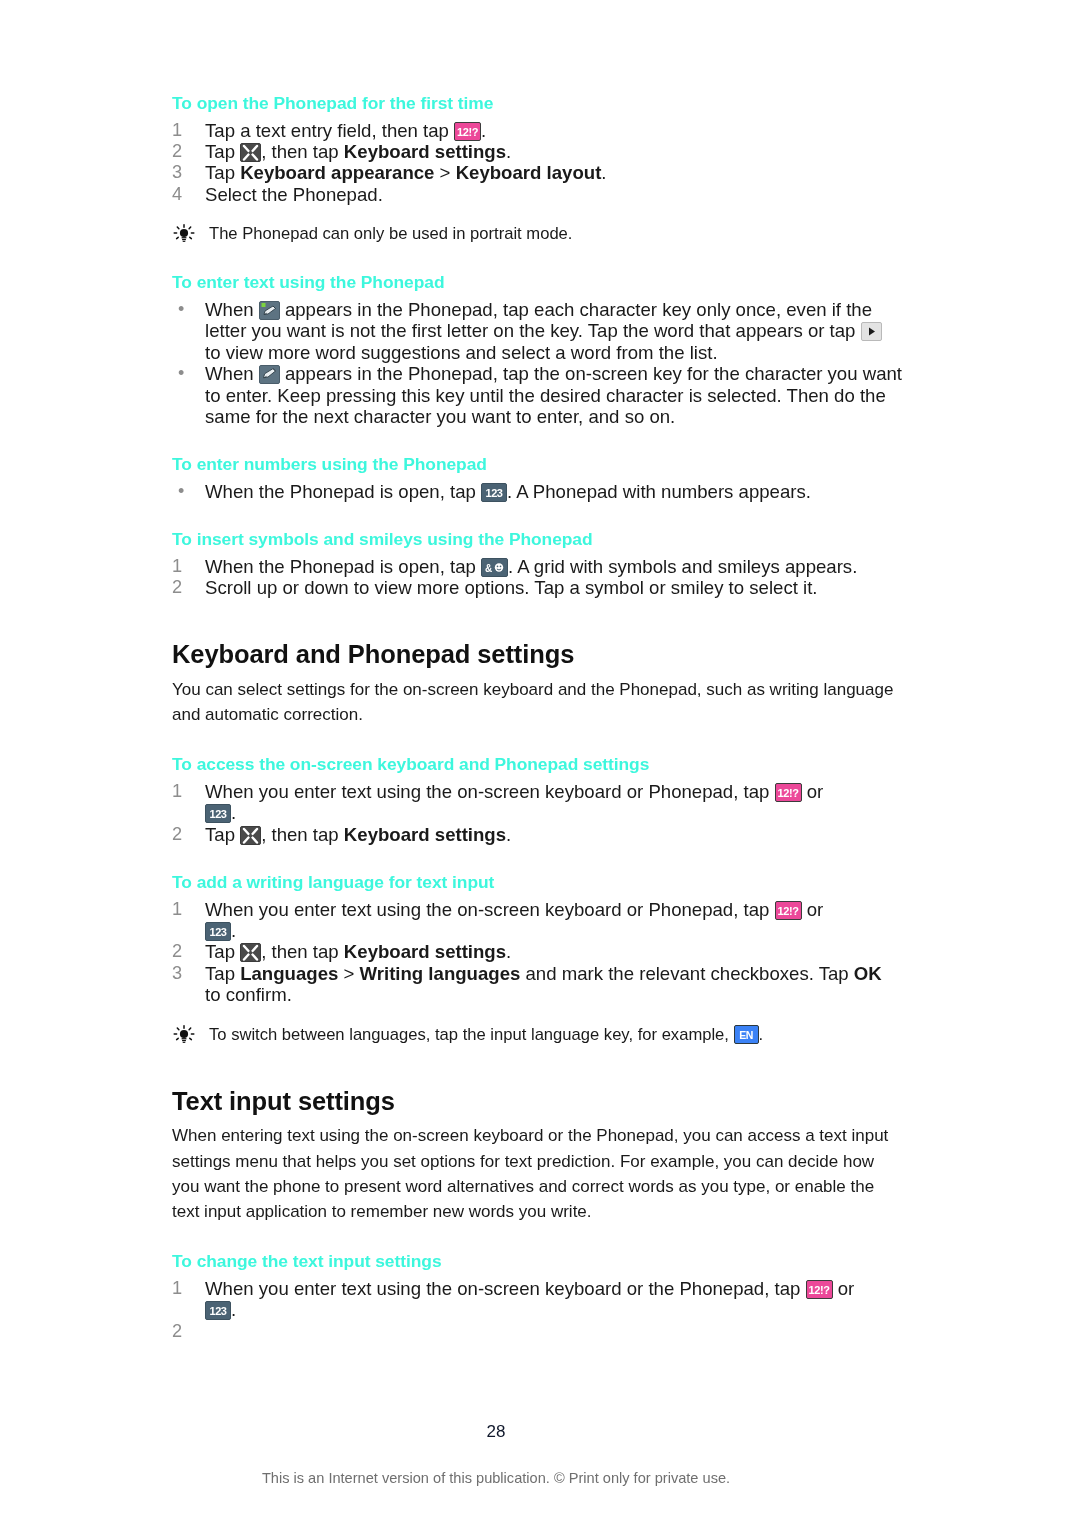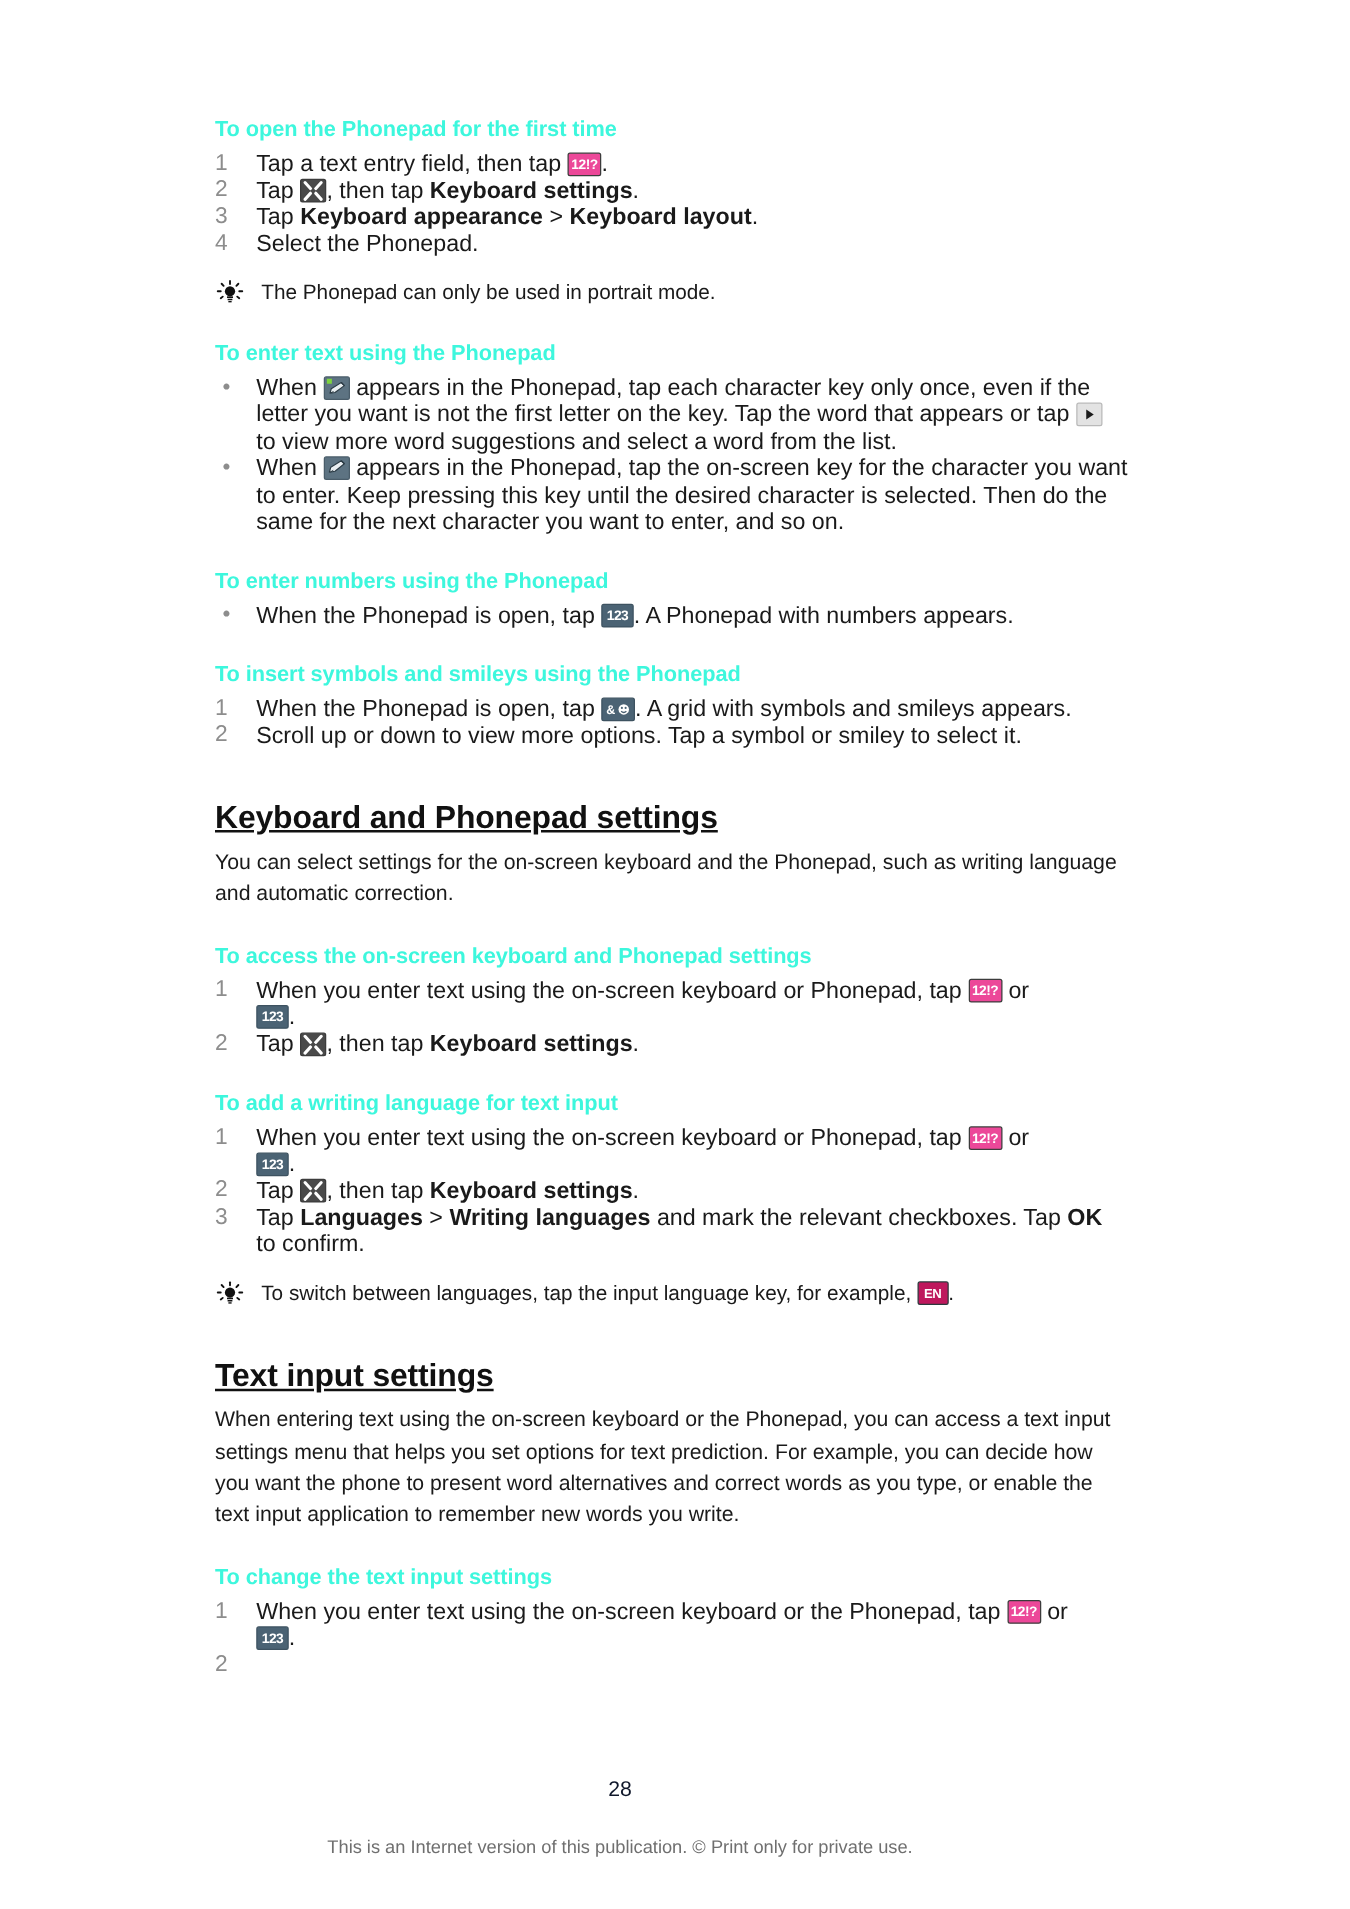--- a/index.html
+++ b/index.html
@@ -32,21 +32,20 @@
 
   
   h1.section-title {
     font-size: 25.5px;
     font-weight: bold;
     color: #111111;
     margin: 0 0 6px 0;
     padding: 0;
     letter-spacing: -0.1px;
     line-height: 1.25;
-    text-decoration: underline;
   }
   h2.proc-title {
     font-size: 17.4px;
     font-weight: bold;
     color: #3DF7DD;
     margin: 0 0 5px 0;
     padding: 0;
     line-height: 1.3;
     letter-spacing: -0.05px;
   }
@@ -140,21 +139,21 @@
     border: 1px solid #3d5260;
   }
   .key-sym {           
     background: #4b6374;
     width: 27px;
     box-sizing: border-box;
     border: 1px solid #3d5260;
     font-size: 10.5px;
   }
   .key-en {            
-    background: #be185d;
+    background: #3b82f6;
     width: 25px;
     box-sizing: border-box;
     border: 1px solid #2c383d;
     font-size: 10.5px;
   }
   .key-tools {         
     background: #4a4a4a;
     width: 21px;
     border: 1px solid #3c3c3c;
     box-sizing: border-box;

